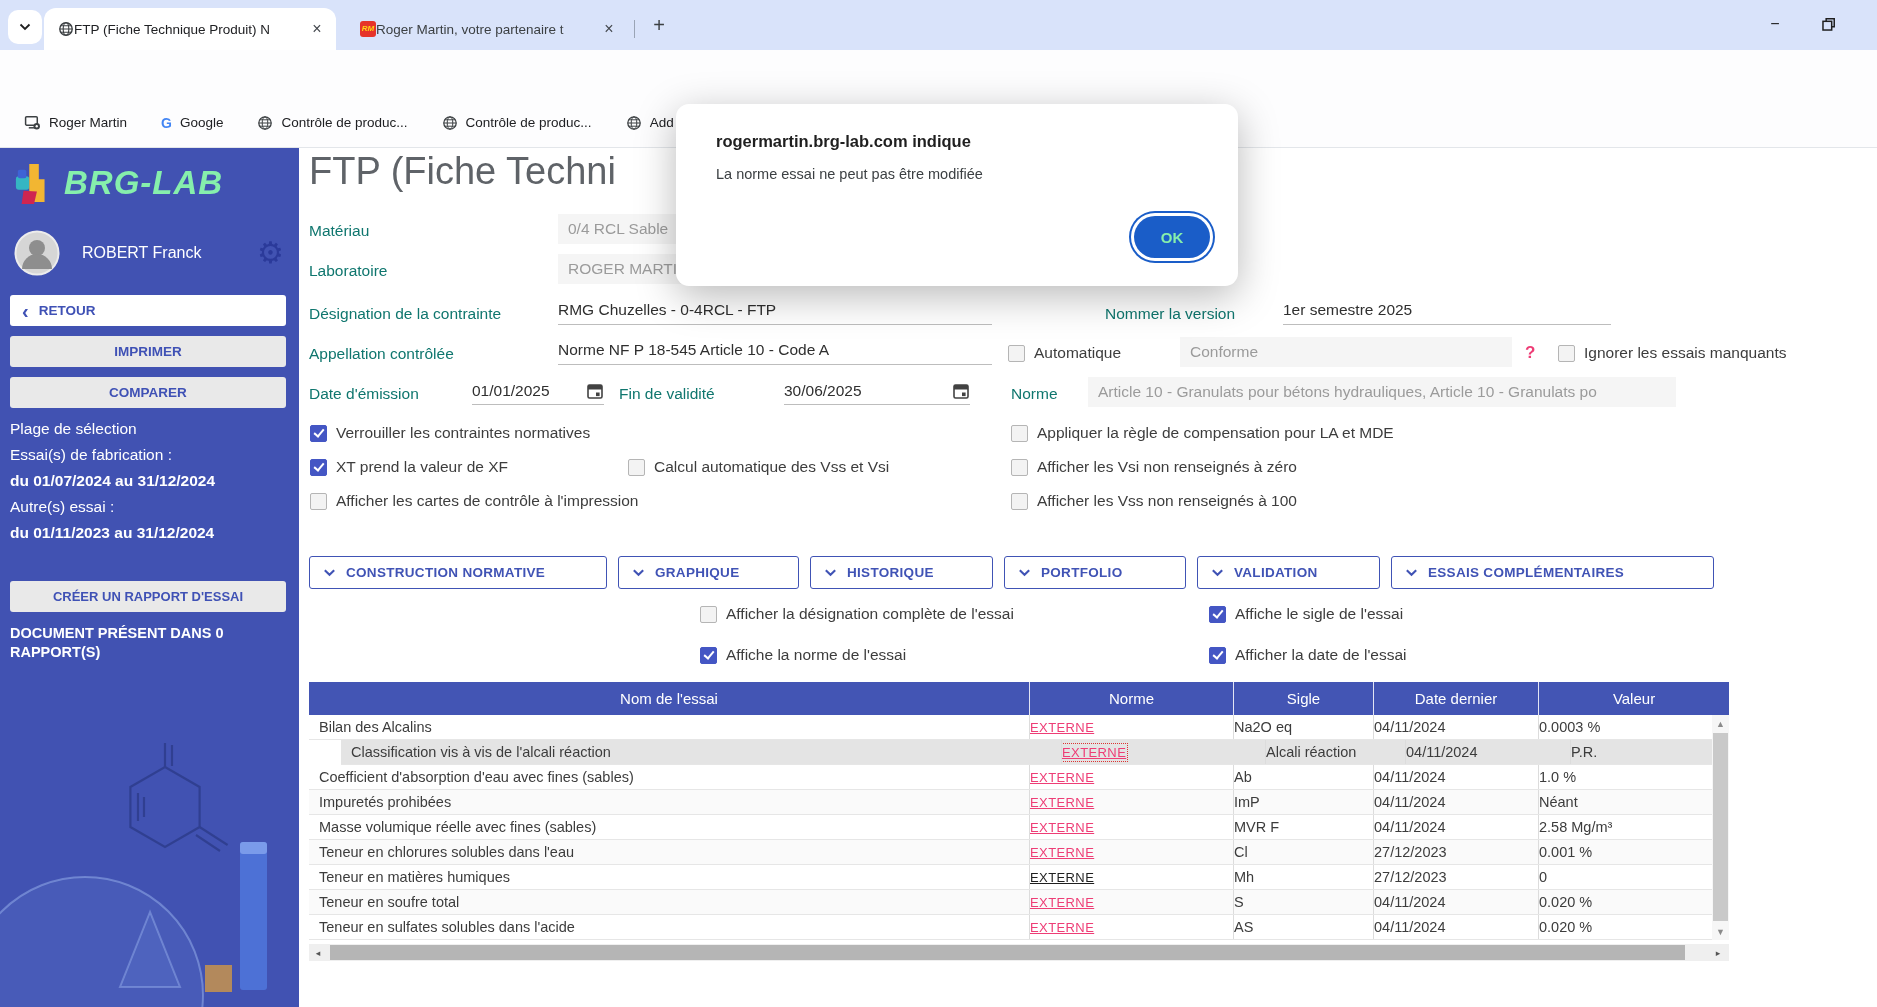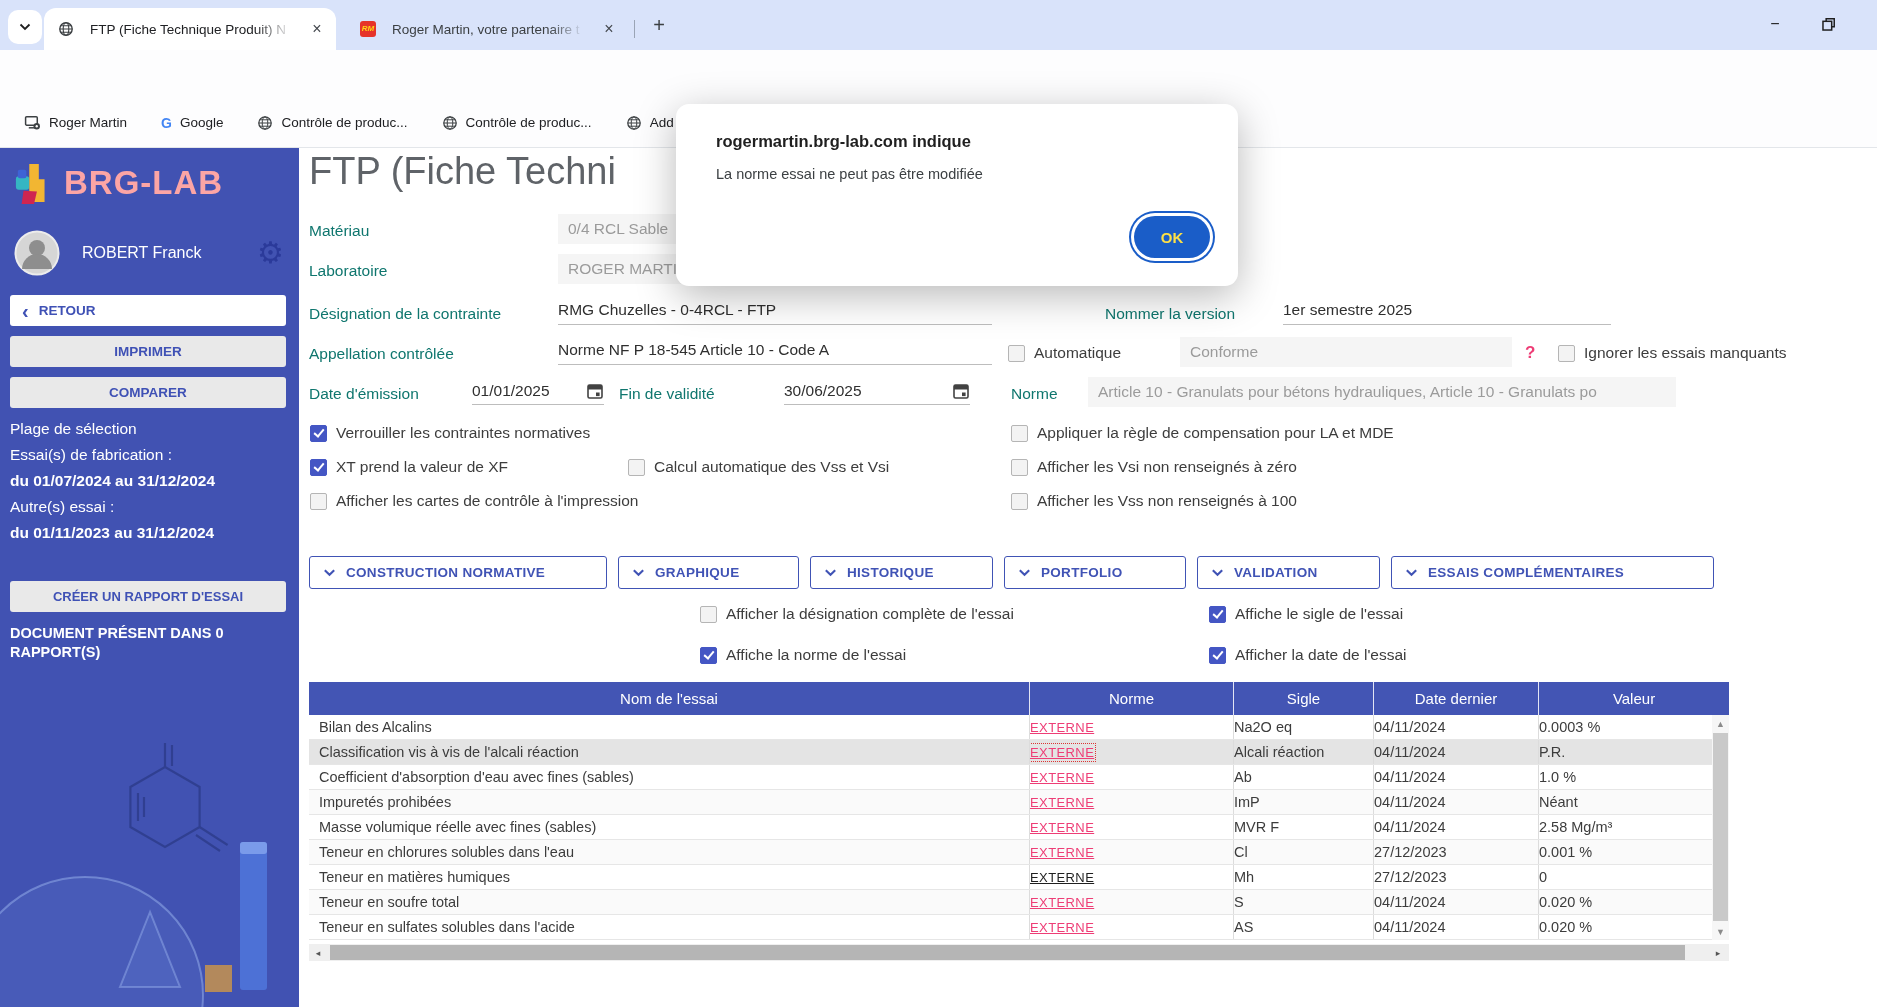--- a/index.html
+++ b/index.html
@@ -5,21 +5,21 @@
   html,body{margin:0;padding:0;background:#e9e9e9;}
   #screen{position:relative;width:1877px;height:1007px;background:#ffffff;overflow:hidden;
           font-family:"Liberation Sans","DejaVu Sans",sans-serif;color:#202124;}
   .abs{position:absolute;}
   svg{display:block;}
 
   
   #tabstrip{left:0;top:0;width:1877px;height:50px;background:#d9e3fa;}
   #tabsearch{left:8px;top:10px;width:34px;height:34px;background:#fff;border-radius:10px;
              display:flex;align-items:center;justify-content:center;}
-  .tab{top:8px;height:42px;display:flex;align-items:center;gap:16px;padding:0 10px 0 14px;box-sizing:border-box;}
+  .tab{top:8px;height:42px;display:flex;align-items:center;gap:0;padding:0 10px 0 14px;box-sizing:border-box;}
   .tab.active{left:44px;width:292px;background:#fff;border-radius:12px 12px 0 0;}
   .tab.inactive{left:346px;width:282px;}
   .tab-title{font-size:13.5px;white-space:nowrap;overflow:hidden;flex:1;
              -webkit-mask-image:linear-gradient(90deg,#000 82%,transparent);
              mask-image:linear-gradient(90deg,#000 82%,transparent);}
   .tab-close{font-size:16px;color:#45494f;width:18px;height:18px;line-height:17px;text-align:center;border-radius:50%;}
   .rm-favicon{width:16px;height:16px;background:#e63329;border-radius:3px;color:#ffd715;
               font-size:8px;font-weight:bold;font-style:italic;text-align:center;line-height:16px;flex:none;}
   #tab-divider{left:634px;top:20px;width:1px;height:18px;background:#9aa4b5;}
   #newtab{left:646px;top:13px;width:26px;height:26px;font-size:20px;color:#3c4043;text-align:center;line-height:25px;}
@@ -37,21 +37,21 @@
   #avatar-btn{left:1548px;top:56px;width:34px;height:34px;}
 
   #bookmarks{left:0;top:98px;width:1877px;height:50px;background:#fdfdfe;border-bottom:1px solid #e3e6ea;
              display:flex;align-items:center;gap:34px;padding-left:24px;box-sizing:border-box;}
   .bm{display:flex;align-items:center;gap:8px;font-size:13.5px;color:#202124;}
   .g-ico{font-size:14px;font-weight:bold;color:#4285f4;}
 
   
   #sidebar{left:0;top:148px;width:299px;height:859px;background:#4152b2;overflow:hidden;}
   #logo{left:12px;top:14px;display:flex;align-items:center;gap:6px;}
-  #logo-text{color:#fca5a5;font-size:33px;font-weight:800;letter-spacing:1px;}
+  #logo-text{color:#86efac;font-size:33px;font-weight:800;font-style:italic;letter-spacing:1px;}
   #userrow{left:14px;top:82px;display:flex;align-items:center;gap:22px;width:270px;}
   #username{color:#fff;font-size:16px;font-weight:500;flex:1;}
   #gear{color:#2b3a9a;font-size:30px;line-height:30px;}
   .sbtn{left:10px;width:276px;height:31px;border-radius:3px;color:#3f51b5;font-weight:bold;font-size:13.5px;
         display:flex;align-items:center;justify-content:center;box-sizing:border-box;}
   #btn-retour{top:147px;background:#fff;justify-content:flex-start;padding-left:12px;gap:10px;}
   #btn-retour .chv{font-size:20px;font-weight:bold;line-height:14px;}
   #btn-imprimer{top:188px;background:#e9e9e9;}
   #btn-comparer{top:229px;background:#e9e9e9;}
   #plage{left:10px;top:268px;width:280px;color:#fff;font-size:15.5px;line-height:26px;}
@@ -86,41 +86,41 @@
   
   #tbl-head{left:309px;top:682px;width:1420px;height:33px;background:#4355b4;display:grid;
             grid-template-columns:720px 204px 140px 165px 191px;}
   #tbl-head div{color:#fff;font-size:15px;display:flex;align-items:center;justify-content:center;
                 border-left:1px solid rgba(255,255,255,.85);box-sizing:border-box;}
   #tbl-head div:first-child{border-left:none;}
   #tbl-body{left:309px;top:715px;width:1403px;}
   .trow{display:grid;grid-template-columns:720px 204px 140px 165px 174px;height:25px;background:#fff;
         border-bottom:1px solid #e6e6e6;box-sizing:border-box;}
   .trow:nth-child(even){background:#fafafa;}
-  .trow.sel{background:#e4e4e4;}
+  .trow.sel{background:#e4e4e4;margin-left:32px;}
   .trow div{font-size:14.5px;color:#3c3c3c;display:flex;align-items:center;justify-content:flex-start;
             border-left:1px solid #dcdcdc;box-sizing:border-box;white-space:nowrap;overflow:hidden;}
   .trow div.name{justify-content:flex-start;padding-left:10px;border-left:none;}
   .ext{color:#ee3d76;text-decoration:underline;font-size:13px;letter-spacing:.4px;}
   .ext.dark{color:#1f1f1f;}
   .ext.focus{outline:1px dotted #d33;outline-offset:1px;}
 
   .sb-arrow{color:#8a8a8a;font-size:9px;text-align:center;}
   #vsb{left:1712px;top:715px;width:17px;height:225px;background:#f6f6f6;}
   #vsb-thumb{left:1px;top:18px;width:15px;height:188px;background:#c9c9c9;position:absolute;}
   #hsb{left:309px;top:944px;width:1420px;height:17px;background:#efefef;display:flex;align-items:center;}
   #hsb-thumb{position:absolute;left:21px;top:1px;width:1355px;height:15px;background:#b5b5b5;}
 
   
   #dialog{left:676px;top:104px;width:562px;height:182px;background:#fff;border-radius:13px;
           box-shadow:0 10px 40px rgba(0,0,0,.28);z-index:100;}
   #dlg-title{position:absolute;left:40px;top:28px;font-size:16.5px;font-weight:bold;color:#1f1f1f;}
   #dlg-msg{position:absolute;left:40px;top:62px;font-size:14.5px;color:#3c4043;}
   #dlg-ok{position:absolute;left:458px;top:112px;width:76px;height:42px;border-radius:24px;background:#1a5dc8;
-          box-shadow:0 0 0 3px #fff,0 0 0 5px #1a5dc8;color:#fde047;font-size:15px;font-weight:bold;
+          box-shadow:0 0 0 3px #fff,0 0 0 5px #1a5dc8;color:#86efac;font-size:15px;font-weight:bold;
           display:flex;align-items:center;justify-content:center;}
 </style>
 </head>
 <body>
 
 <div id="screen">
 
   <div class="abs" id="tabstrip">
     <div class="abs" id="tabsearch">
       <svg width="14" height="14" viewBox="0 0 14 14">

